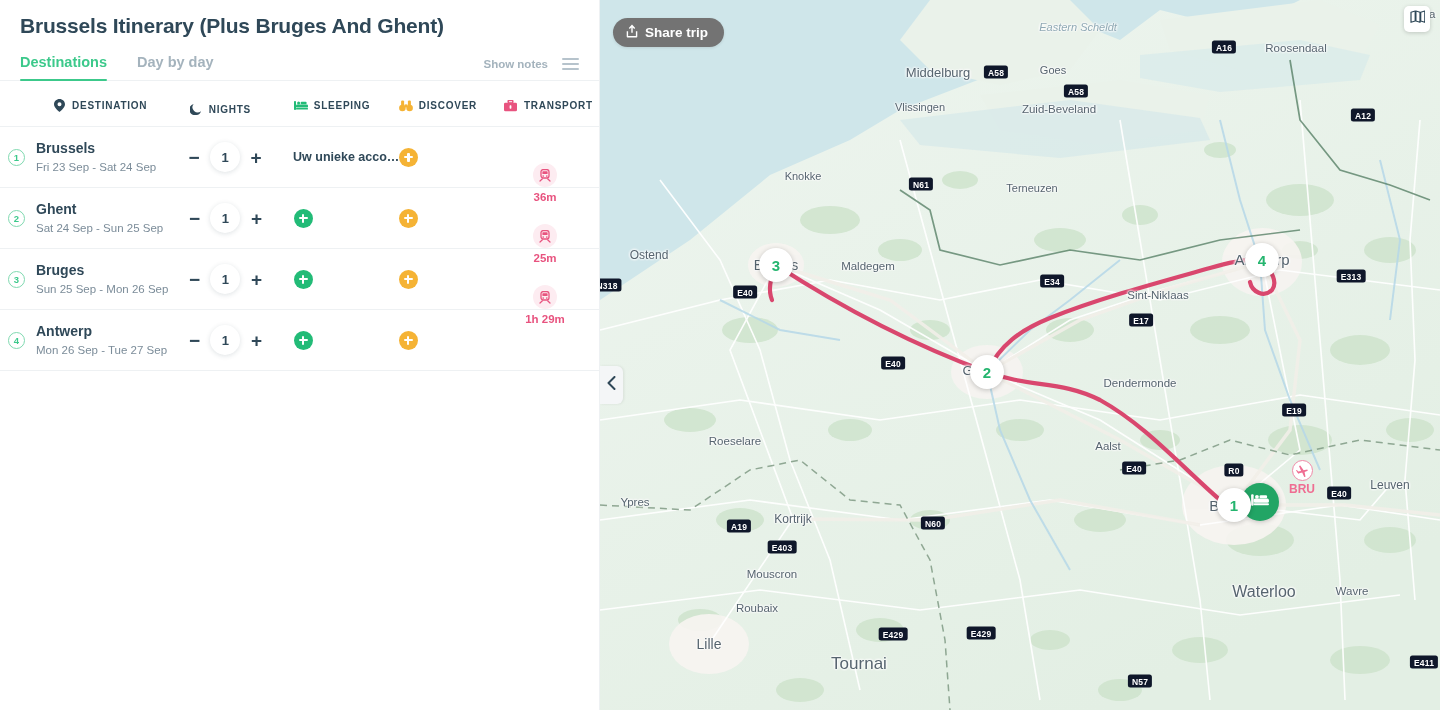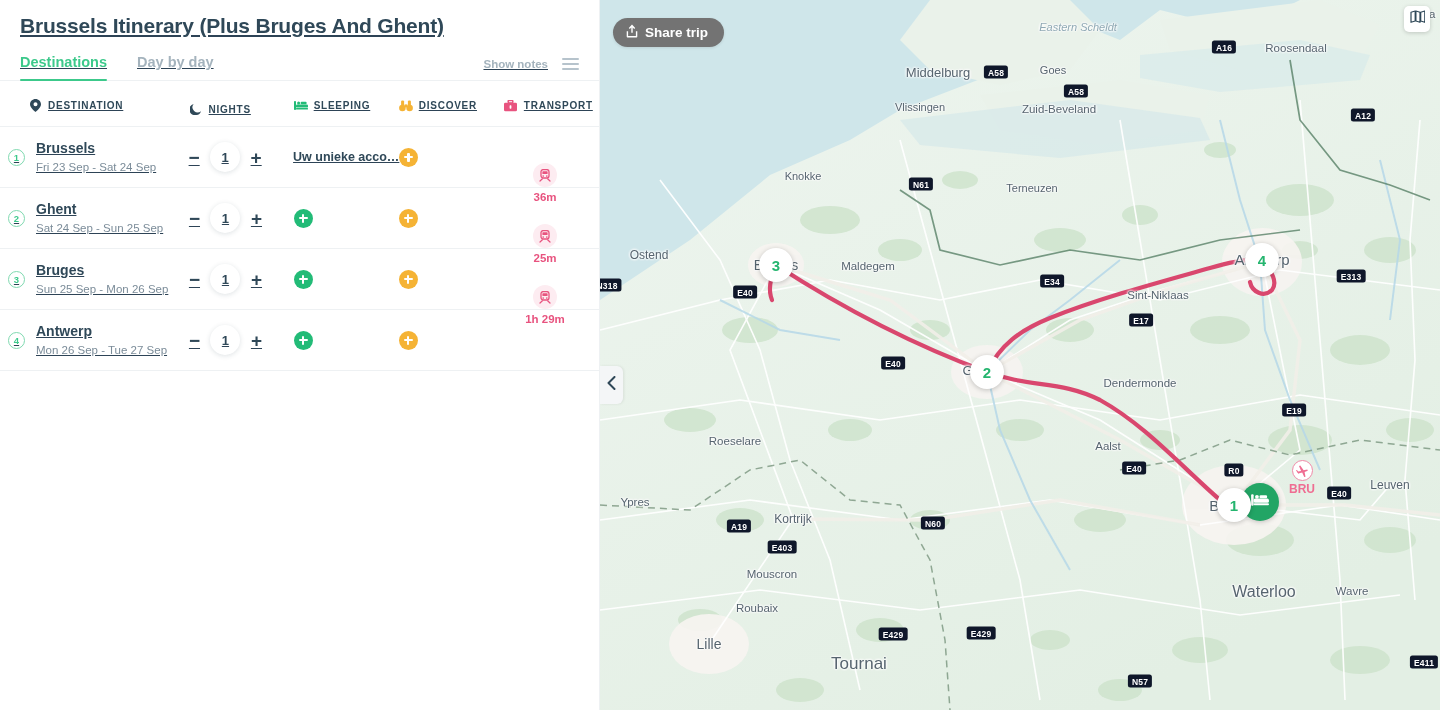--- a/index.html
+++ b/index.html
@@ -3,21 +3,21 @@
 <meta charset="utf-8">
 <style>
   * { box-sizing: border-box; margin: 0; padding: 0; }
   html, body {
     width: 1440px; height: 710px;
     overflow: hidden;
     font-family: "Liberation Sans", sans-serif;
     background: #ffffff;
     color: #2d4356;
   }
-  #app { position: relative; width: 1440px; height: 710px; display: flex; text-decoration: underline; }
+  #app { position: relative; width: 1440px; height: 710px; display: flex; }
 
   
   #panel {
     width: 600px; height: 710px;
     background: #ffffff;
     position: relative;
     flex: 0 0 600px;
     border-right: 1px solid #eef1f3;
   }
   .panel-title {
@@ -59,21 +59,21 @@
     display: flex; align-items: center;
     padding: 14px 0 10px 0;
     border-bottom: 1px solid #eef1f3;
     position: relative;
   }
   .th {
     display: flex; align-items: center; gap: 6px;
     font-size: 10px; font-weight: bold; letter-spacing: 0.75px;
     color: #2f4858; text-transform: uppercase;
   }
-  .th-destination { width: 190px; padding-left: 28px; }
+  .th-destination { width: 190px; padding-left: 52px; }
   .th-nights      { width: 106px; margin-top: 7px; }
   .th-sleeping    { width: 106px; }
   .th-discover    { width: 106px; }
   .th-transport   { width: 96px; }
   .th .ic { width: 14px; height: 14px; display: inline-flex; align-items: center; justify-content: center; }
 
   .rows { position: relative; }
   .row {
     display: flex; align-items: center;
     height: 61px;

